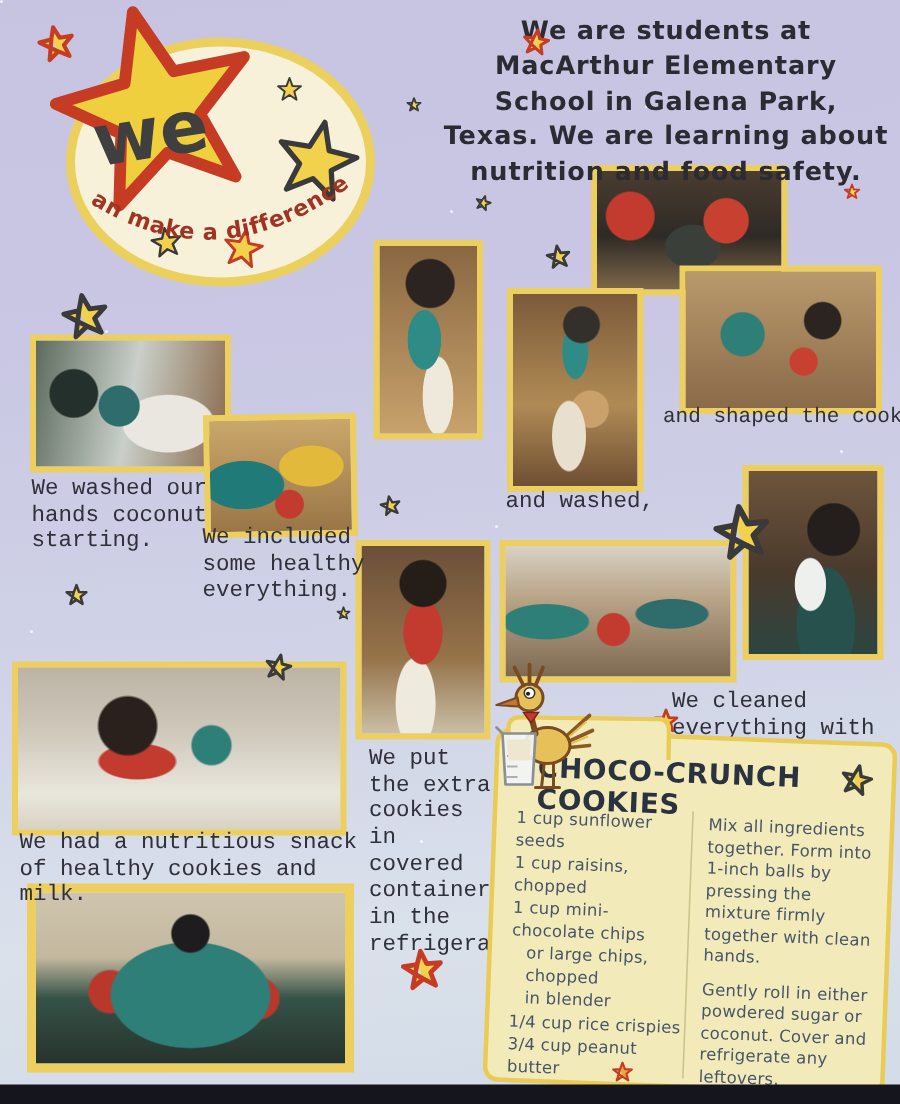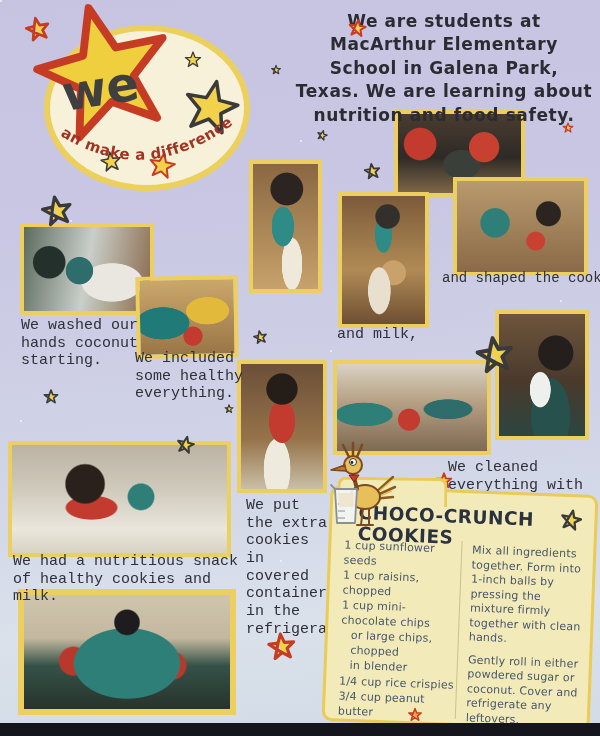--- a/index.html
+++ b/index.html
@@ -148,21 +148,21 @@
   <div class="photo p-wash"></div>
   <div class="photo p-ingredients"></div>
   <div class="photo p-pour"></div>
   <div class="photo p-cleangroup"></div>
   <div class="photo p-extra"></div>
   <div class="photo p-snack"></div>
   <div class="photo p-class"></div>
 
   <div class="caption" style="left:21px;top:317px;width:140px">We washed our hands coconut starting.</div>
   <div class="caption" style="left:135px;top:350px;width:112px">We included some healthy everything.</div>
-  <div class="caption" style="left:337px;top:326px;width:100px">and milk,</div>
+  <div class="caption" style="left:337px;top:326px;width:100px">and washed,</div>
   <div class="caption" style="left:442px;top:270px;width:156px;font-size:14px;white-space:nowrap">and shaped the cookies.</div>
   <div class="caption" style="left:448px;top:459px;width:145px">We cleaned everything with soap and water.</div>
   <div class="caption" style="left:246px;top:497px;width:86px">We put the extra cookies in covered containers in the refrigerator.</div>
   <div class="caption" style="left:13px;top:553px;width:232px">We had a nutritious snack of healthy cookies and milk.</div>
 
   <svg class="star" viewBox="-13 -13 26 26" style="left:5px;top:3px;width:30px;height:30px;transform:rotate(-12deg)">
       <use href="#star-shape" fill="#f2d24c" stroke="#c63b24" stroke-width="2.4"></use>
     </svg>
   <svg class="star" viewBox="-13 -13 26 26" style="left:337px;top:5px;width:22px;height:22px;transform:rotate(8deg)">
       <use href="#star-shape" fill="#f2d24c" stroke="#c63b24" stroke-width="2.4"></use>

